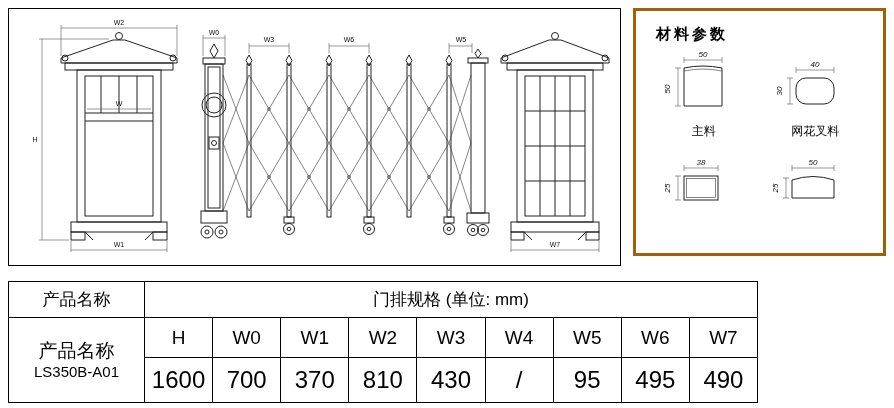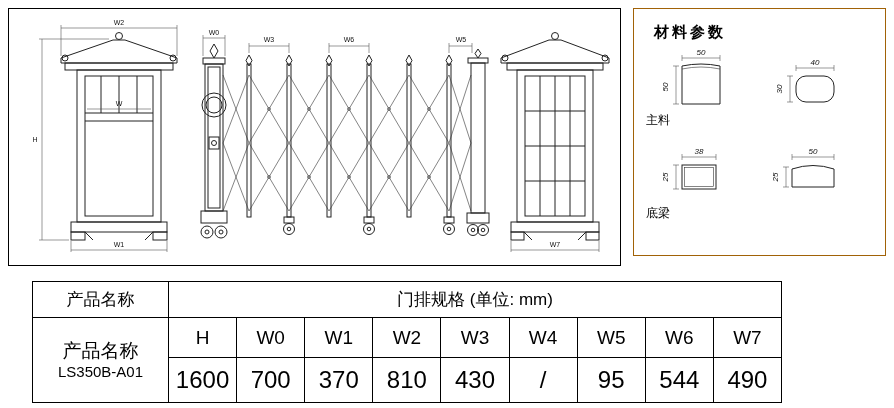--- a/index.html
+++ b/index.html
@@ -13,38 +13,37 @@
   .page { position: relative; width: 894px; height: 408px; background: #fff; }
 
   .drawing-box {
     position: absolute; left: 8px; top: 8px;
     width: 613px; height: 258px;
     border: 1px solid #000; background: #fff;
   }
   .materials-box {
     position: absolute; left: 633px; top: 8px;
     width: 253px; height: 248px;
-    border: 1px solid #a16207; background: #fff;
+    border: 3px solid #a16207; background: #fff;
   }
   .materials-title {
     margin: 14px 0 2px 20px;
     font-size: 15px; font-weight: bold; letter-spacing: 3px;
   }
   .materials-grid {
     display: grid; grid-template-columns: 1fr 1fr;
     padding: 2px 12px 0 12px; row-gap: 10px;
   }
-  .mat-item { }
-  .mat-caption { font-size: 12px; margin-top: 0; }
+  .mat-item { text-align: center; }
+  .mat-caption { font-size: 12px; margin-top: 9px; }
 
   .spec-table {
     position: absolute; left: 8px; top: 281px;
     width: 750px; border-collapse: collapse; table-layout: fixed;
     background: #fff;
-    margin-left: 24px;
   }
   .spec-table td {
     border: 1px solid #000; text-align: center; vertical-align: middle;
     padding: 0; overflow: hidden;
   }
   .row-header td { height: 36px; font-size: 17px; }
   .row-cols td { height: 40px; font-size: 19px; }
   .row-vals td { height: 45px; font-size: 24px; }
   .cell-product { font-size: 17px; line-height: 1.25; }
   .cell-product .model { font-size: 15px; letter-spacing: 0; }
@@ -271,38 +270,38 @@
             <line x1="36" y1="19" x2="36" y2="25"></line>
             <line x1="74" y1="19" x2="74" y2="25"></line>
             <line x1="30" y1="30" x2="30" y2="56"></line>
             <line x1="27" y1="30" x2="33" y2="30"></line>
             <line x1="27" y1="56" x2="33" y2="56"></line>
           </g>
           <text class="mdim" x="55" y="19">40</text>
           <text class="mdim" x="22" y="43" transform="rotate(-90 22 43)">30</text>
           <rect class="outline" x="36" y="30" width="38" height="26" rx="10"></rect>
         </svg>
+        <div class="mat-caption">网花叉料</div>
       </div>
 
       <div class="mat-item">
         <svg width="105" height="66" viewBox="0 0 105 66">
           <g class="dim">
             <line x1="36" y1="18" x2="70" y2="18"></line>
             <line x1="36" y1="15" x2="36" y2="21"></line>
             <line x1="70" y1="15" x2="70" y2="21"></line>
             <line x1="30" y1="26" x2="30" y2="50"></line>
             <line x1="27" y1="26" x2="33" y2="26"></line>
             <line x1="27" y1="50" x2="33" y2="50"></line>
           </g>
           <text class="mdim" x="53" y="15">38</text>
           <text class="mdim" x="22" y="38" transform="rotate(-90 22 38)">25</text>
           <rect class="outline" x="36" y="26" width="34" height="24"></rect>
           <rect class="thin" x="38.5" y="28.5" width="29" height="19"></rect>
         </svg>
-        <div class="mat-caption">底梁</div>
       </div>
 
       <div class="mat-item">
         <svg width="105" height="66" viewBox="0 0 105 66">
           <g class="dim">
             <line x1="32" y1="18" x2="74" y2="18"></line>
             <line x1="32" y1="15" x2="32" y2="21"></line>
             <line x1="74" y1="15" x2="74" y2="21"></line>
             <line x1="26" y1="28" x2="26" y2="48"></line>
             <line x1="23" y1="28" x2="29" y2="28"></line>
@@ -351,19 +350,19 @@
         <td>W7</td>
       </tr>
       <tr class="row-vals">
         <td>1600</td>
         <td>700</td>
         <td>370</td>
         <td>810</td>
         <td>430</td>
         <td>/</td>
         <td>95</td>
-        <td>544</td>
+        <td>495</td>
         <td>490</td>
       </tr>
     </tbody>
   </table>
 
 </div>
 
 </body></html>

